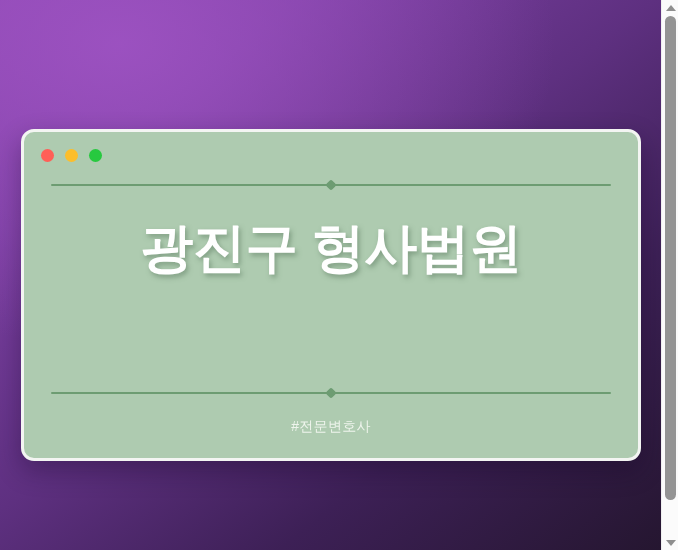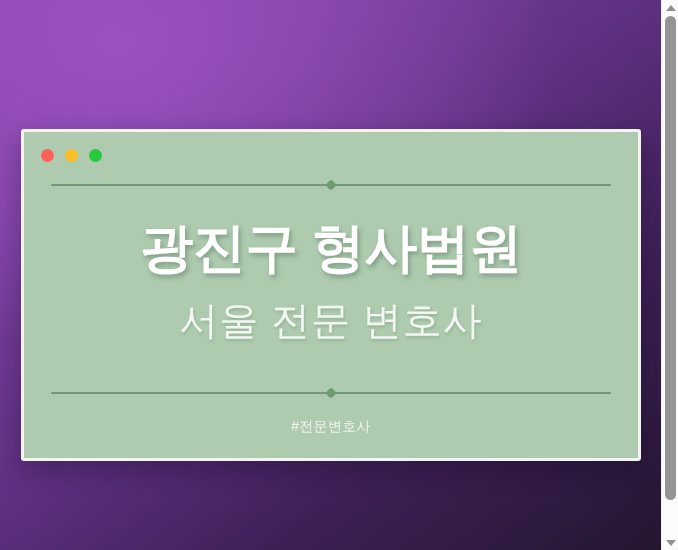--- a/index.html
+++ b/index.html
@@ -38,21 +38,21 @@
   
   .card {
     position: absolute;
     left: 21px;
     top: 129px;
     width: 620px;
     height: 332px;
     box-sizing: border-box;
     background: #aecbb0;
     border: 3px solid #f3f5f2;
-    border-radius: 3px;
+    border-radius: 13px;
     box-shadow: 0 10px 26px rgba(20, 6, 34, 0.32);
     overflow: hidden;
     padding-left: 39px;
   }
 
   
   .dots {
     position: absolute;
     left: 17px;
     top: 17px;
@@ -215,21 +215,20 @@
 
       <div class="content">
 
         <div class="divider divider-top">
           <span class="rule"></span>
           <span class="gem"></span>
         </div>
 
         <h1 class="title">광진구 형사법원</h1>
 
-        <h2 class="subtitle">서울 전문 변호사</h2>
 
         <div class="spacer-flex"></div>
 
         <div class="divider divider-bottom">
           <span class="rule"></span>
           <span class="gem"></span>
         </div>
 
         <div class="hashtag">#전문변호사</div>
 

